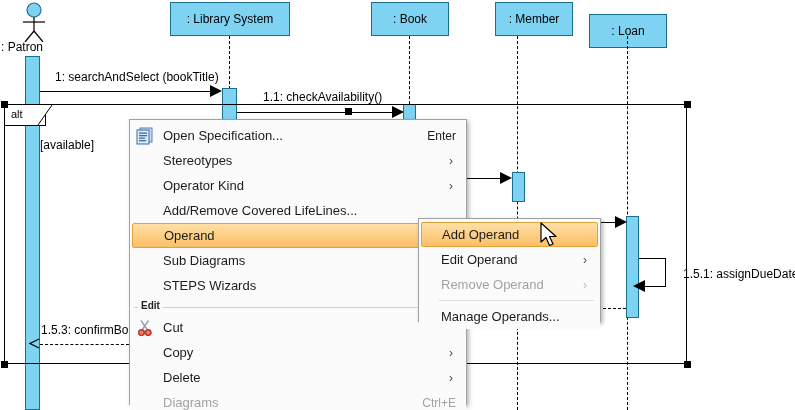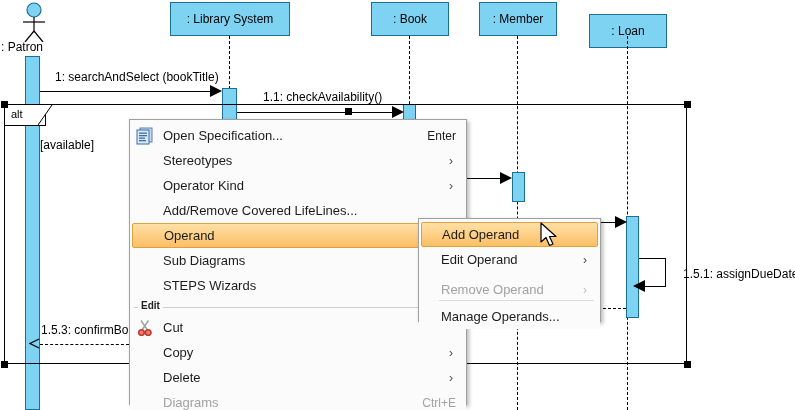--- a/index.html
+++ b/index.html
@@ -81,21 +81,21 @@
   </div>
   <div class="lifeline-dash" style="left:229px;top:36px;height:374px;"></div>
   <div class="activation" style="left:222px;top:88px;width:15px;height:322px;"></div>
 
   <div class="lifeline-head" style="left:371px;top:2px;width:78px;height:34px;">
     <span>: Book</span>
   </div>
   <div class="lifeline-dash" style="left:409px;top:36px;height:374px;"></div>
   <div class="activation" style="left:403px;top:104px;width:13px;height:22px;"></div>
 
-  <div class="lifeline-head" style="left:479px;top:2px;width:78px;height:34px;">
+  <div class="lifeline-head" style="left:495px;top:2px;width:78px;height:34px;">
     <span>: Member</span>
   </div>
   <div class="lifeline-dash" style="left:517px;top:36px;height:374px;"></div>
   <div class="activation" style="left:512px;top:172px;width:13px;height:30px;"></div>
 
   <div class="lifeline-head" style="left:589px;top:14px;width:78px;height:34px;">
     <span>: Loan</span>
   </div>
   <div class="lifeline-dash" style="left:627px;top:36px;height:374px;"></div>
   <div class="activation" style="left:626px;top:216px;width:13px;height:102px;"></div>
@@ -234,21 +234,21 @@
 
       <div class="mi sel" style="padding-left:20px;">
         <span class="lbl">Add Operand</span>
       </div>
 
       <div class="mi" style="padding-left:22px;">
         <span class="lbl">Edit Operand</span>
         <span class="chev">›</span>
       </div>
 
-      <div class="mi disabled" style="padding-left:22px;align-items:flex-end;">
+      <div class="mi disabled" style="padding-left:22px;">
         <span class="lbl">Remove Operand</span>
         <span class="chev">›</span>
       </div>
 
       <div class="plain-sep" style="margin-left:20px;"></div>
 
       <div class="mi" style="padding-left:22px;">
         <span class="lbl">Manage Operands...</span>
       </div>
     </div>

